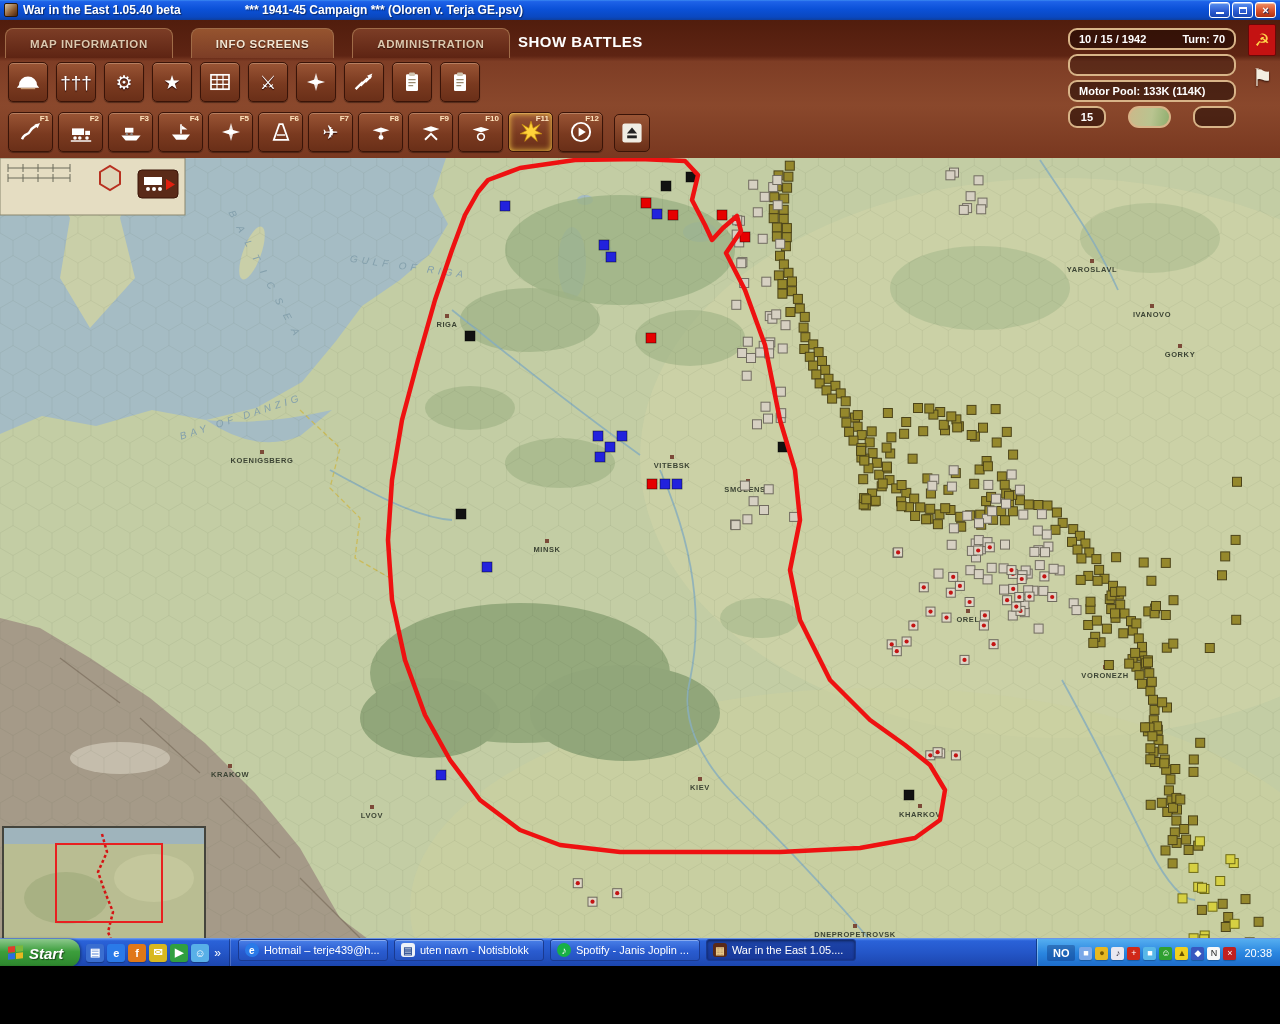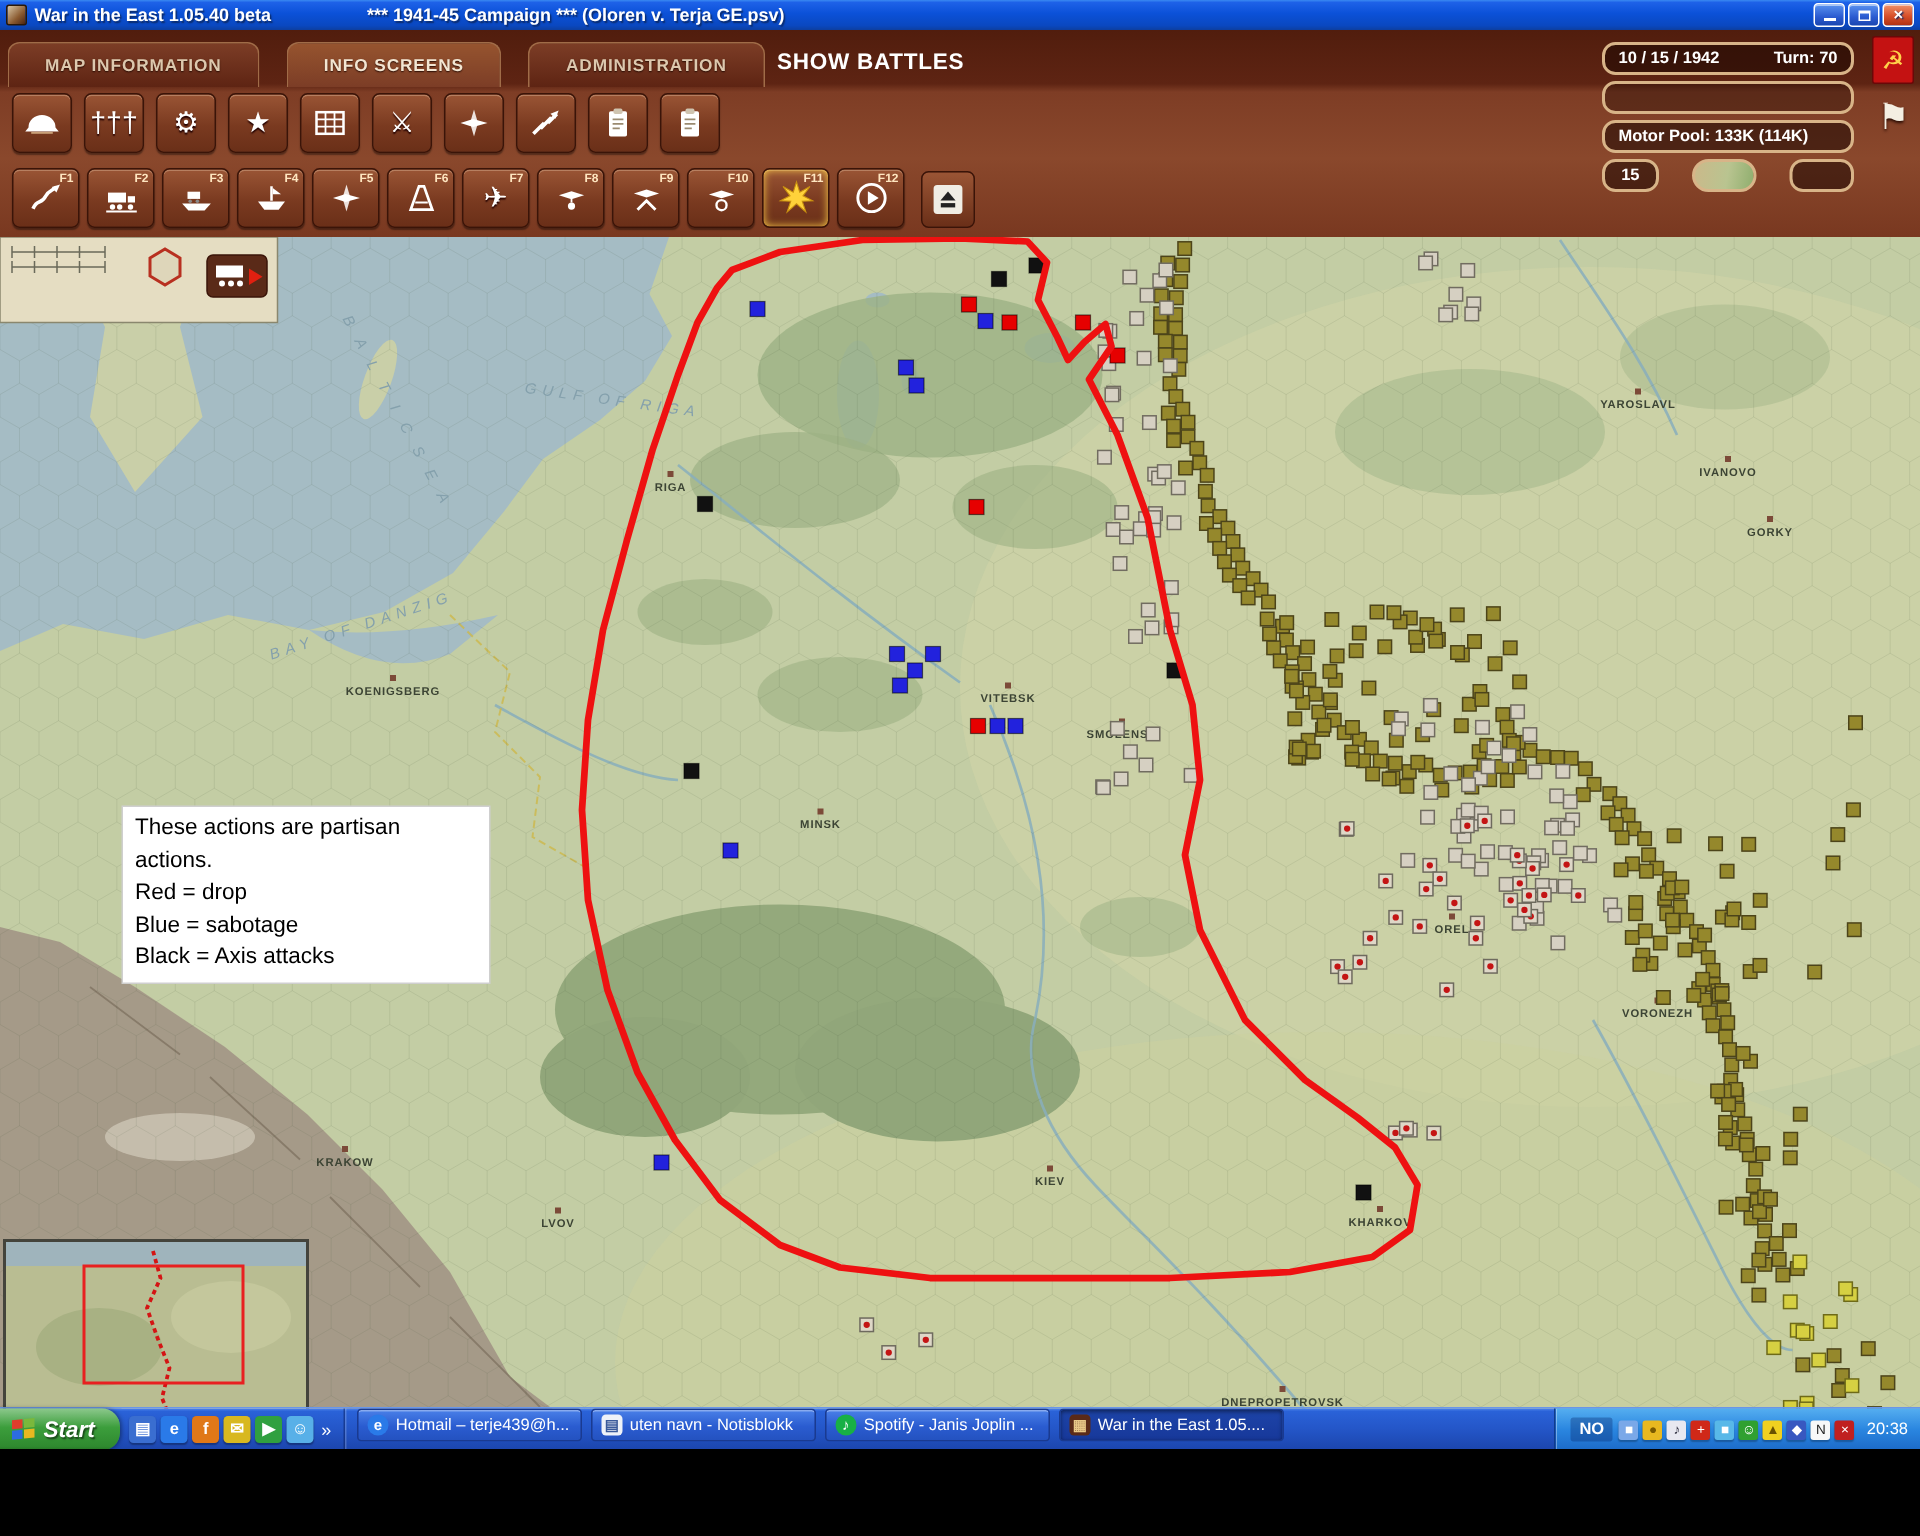--- a/index.html
+++ b/index.html
@@ -897,26 +897,20 @@
           <rect x="661" y="23" width="10" height="10" fill="#111111" stroke="rgba(0,0,0,.55)" stroke-width="0.8"></rect>
           <rect x="686" y="14" width="10" height="10" fill="#111111" stroke="rgba(0,0,0,.55)" stroke-width="0.8"></rect>
           <rect x="465" y="173" width="10" height="10" fill="#111111" stroke="rgba(0,0,0,.55)" stroke-width="0.8"></rect>
           <rect x="778" y="284" width="10" height="10" fill="#111111" stroke="rgba(0,0,0,.55)" stroke-width="0.8"></rect>
           <rect x="456" y="351" width="10" height="10" fill="#111111" stroke="rgba(0,0,0,.55)" stroke-width="0.8"></rect>
           <rect x="904" y="632" width="10" height="10" fill="#111111" stroke="rgba(0,0,0,.55)" stroke-width="0.8"></rect>
         </g>
       <path id="front-outline" fill="none" stroke-width="4.5" stroke-linejoin="round" stroke-linecap="round" d="M488 22 L520 10 L575 2 L640 1 L685 3 L698 17 L692 42 L705 67 L712 82 L723 70 L737 58 L741 73 L726 95 L745 132 L765 187 L780 262 L795 312 L800 362 L790 412 L800 462 L830 522 L870 562 L905 587 L930 607 L945 632 L940 662 L915 680 L860 690 L780 694 L700 694 L620 694 L560 687 L520 672 L480 642 L450 602 L425 557 L405 502 L392 442 L388 382 L392 322 L402 262 L418 202 L435 142 L452 92 L465 57 L478 34 Z" stroke="#ee1111"></path>
     </svg>
 
-    <div id="annotation">
-        <div>These actions are partisan actions.</div>
-        <div>Red = drop</div>
-        <div>Blue = sabotage</div>
-        <div>Black = Axis attacks</div>
-      </div>
 
     <div id="hexinfo">
       <svg width="186" height="58" viewBox="0 0 186 58">
         <rect width="185" height="57" fill="#e5ddc2" stroke="#8a876e"></rect>
         <g stroke="#6a6a5a" stroke-width="1" fill="none">
           <path d="M8 10 h62 M8 20 h62"></path>
           <path d="M8 6 v8 M23 6 v8 M38 6 v8 M53 6 v8 M70 6 v8"></path>
           <path d="M8 16 v8 M23 16 v8 M38 16 v8 M53 16 v8 M70 16 v8"></path>
         </g>
         <path d="M100 14 l10 -6 10 6 v12 l-10 6 -10 -6 z" fill="#ded6ba" stroke="#b83020" stroke-width="2"></path>

